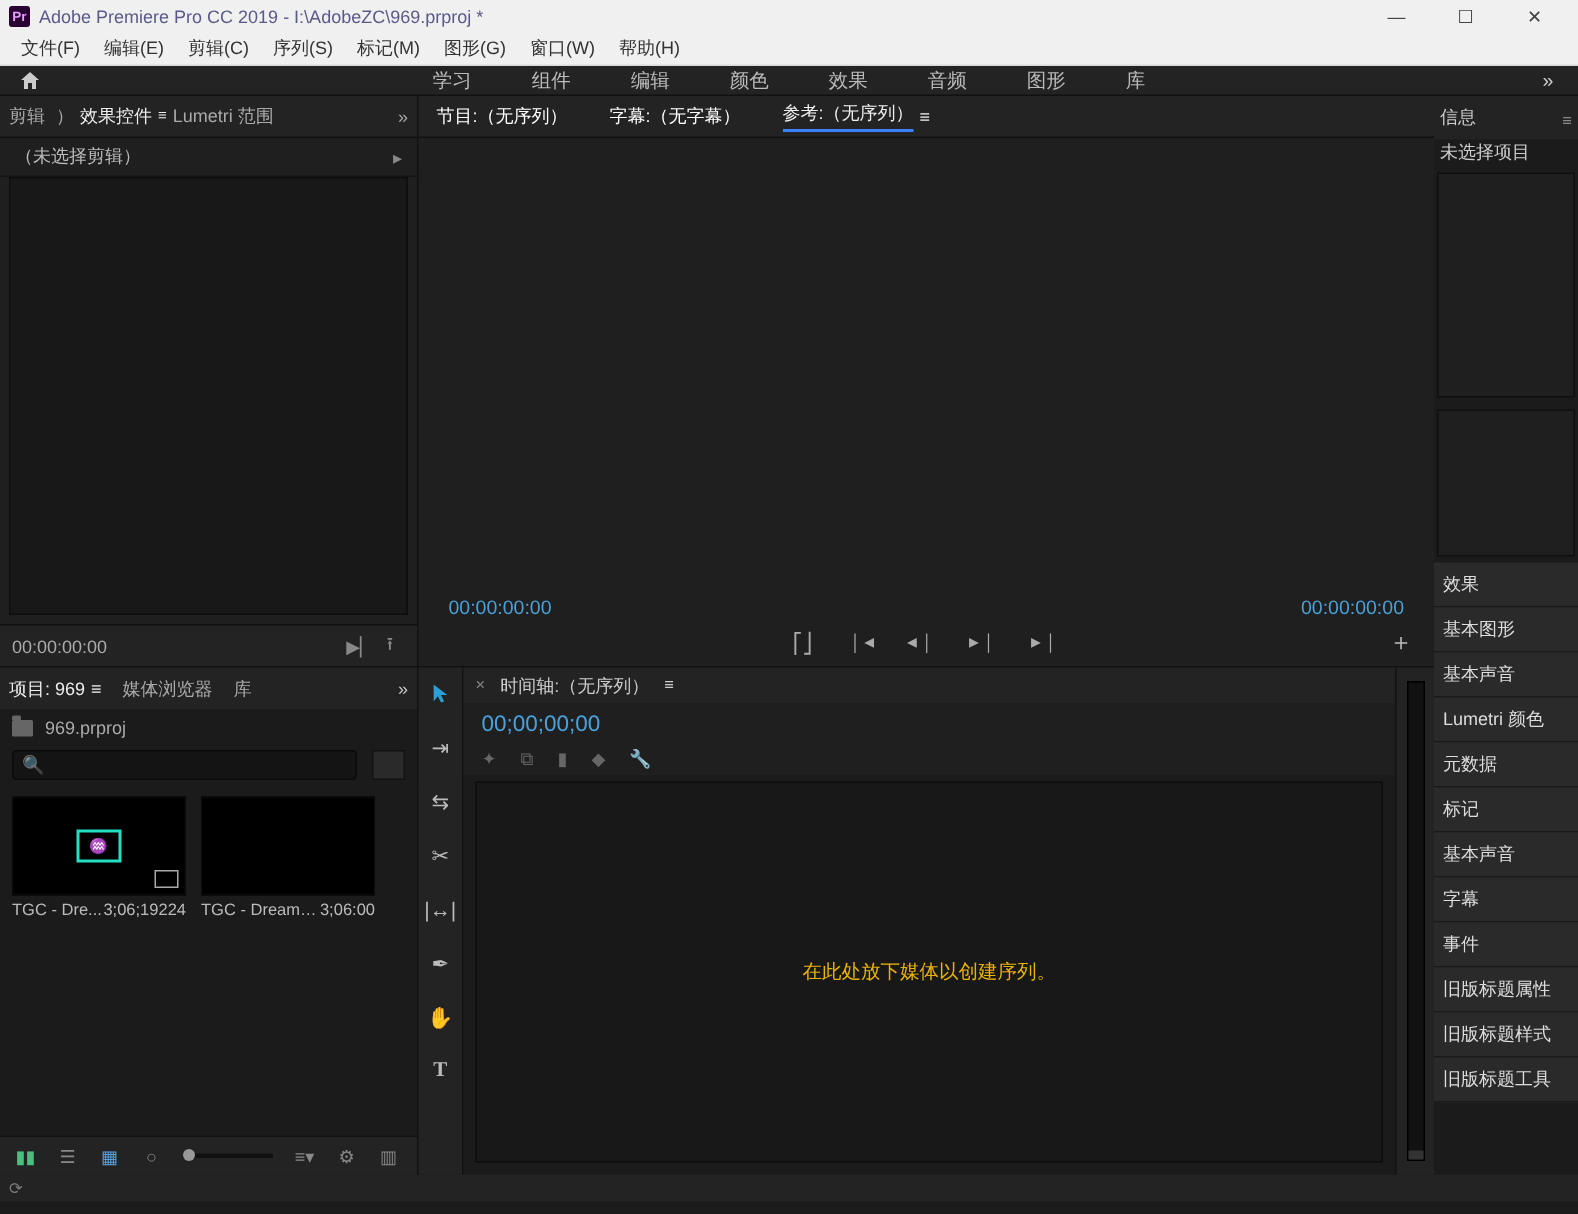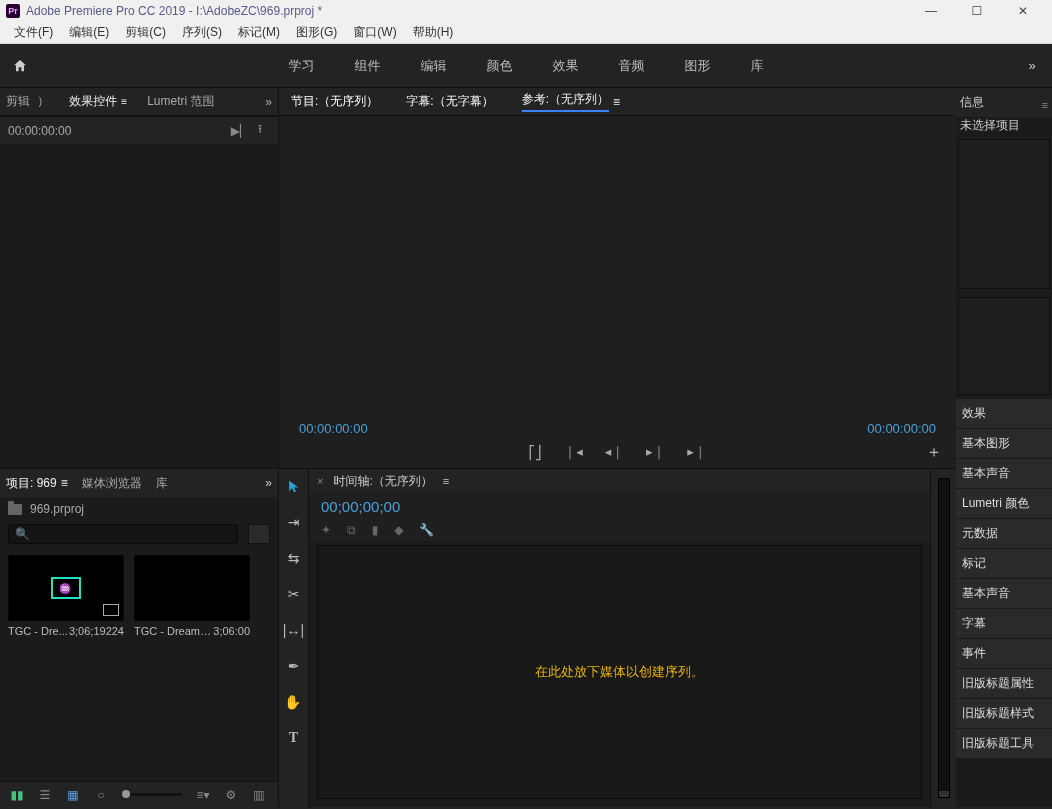--- a/index.html
+++ b/index.html
@@ -6,33 +6,33 @@
 html, body { width: 1052px; height: 809px; background: #1b1b1b; color: #c8c8c8; overflow: hidden; }
 
 .titlebar { height: 22px; background: #f0f0f0; color: #5a2d82; display: flex; align-items: center; padding: 0 6px; font-size: 12px; }
 .titlebar .pr-icon { width: 14px; height: 14px; background: #2a0033; color: #e6a0ff; font-size: 9px; font-weight: bold; display: flex; align-items: center; justify-content: center; margin-right: 6px; border-radius: 2px; }
 .titlebar .title { flex: 1; color: #5a5a8a; }
 .titlebar .winbtn { width: 46px; height: 22px; display: flex; align-items: center; justify-content: center; color: #444; font-size: 12px; }
 
 .menubar { height: 22px; background: #f0f0f0; display: flex; align-items: center; padding: 0 6px; font-size: 12px; color: #333; border-bottom: 1px solid #d8d8d8; }
 .menubar .mitem { padding: 0 8px; cursor: default; }
 
-.workspacebar { height: 44px; background: #232323; display: flex; align-items: center; border-bottom: 1px solid #111; }
+.workspacebar { height: 20px; background: #232323; display: flex; align-items: center; border-bottom: 1px solid #111; }
 .workspacebar .home { width: 40px; display: flex; justify-content: center; color: #ccc; }
 .workspacebar .home svg { width: 16px; height: 16px; }
 .workspacebar .wsitems { flex: 1; display: flex; justify-content: center; gap: 40px; font-size: 13px; color: #bbb; }
 .workspacebar .wsitems .ws { cursor: default; }
 .workspacebar .overflow { width: 40px; display: flex; justify-content: center; color: #ccc; font-size: 13px; }
 
 .mainarea { display: flex; height: calc(809px - 22px - 22px - 28px - 18px); }
 .col-left { width: 278px; display: flex; flex-direction: column; }
 .col-mid  { flex: 1; display: flex; flex-direction: column; }
 .col-right{ width: 96px; display: flex; flex-direction: column; }
 
-.panel-tabrow { height: 28px; display: flex; align-items: center; border-bottom: 1px solid #111; background: #232323; font-size: 12px; gap: 20px; padding: 0 6px; overflow: hidden; }
+.panel-tabrow { height: 28px; display: flex; align-items: center; border-bottom: 1px solid #111; background: #232323; font-size: 12px; gap: 4px; padding: 0 6px; overflow: hidden; }
 .panel-tabrow .ptab { color: #aaa; white-space: nowrap; display: flex; align-items: center; gap: 4px; }
 .panel-tabrow .ptab.active { color: #eee; }
 .panel-tabrow .ptab .menuglyph { font-size: 10px; }
 .panel-tabrow .chev { margin-left: auto; color: #aaa; font-size: 12px; }
 .underline-active { border-bottom: 2px solid #3a82f7; padding-bottom: 2px; }
 
 .effectctrl-body { flex: 1; background: #1f1f1f; position: relative; }
 .noclip-row { height: 26px; display: flex; align-items: center; padding: 0 10px; font-size: 12px; color: #bbb; border-bottom: 1px solid #141414; }
 .noclip-row .tri { margin-left: auto; color: #888; }
 .viewer-area { position: absolute; top: 26px; left: 6px; right: 6px; bottom: 6px; background: #181818; border: 1px solid #0d0d0d; }
@@ -146,20 +146,27 @@
     <div style="height:380px; display:flex; flex-direction:column;">
       <div class="panel-tabrow">
         <div class="ptab"><span>剪辑</span>&nbsp;）</div>
         <div class="ptab active">
             <span>效果控件</span>
             <span class="menuglyph">≡</span>
           </div>
         <div class="ptab">Lumetri 范围</div>
         <div class="chev">»</div>
       </div>
+      <div class="effectctrl-body">
+        <div class="noclip-row">
+          <span>（未选择剪辑）</span>
+          <span class="tri">▸</span>
+        </div>
+        <div class="viewer-area"></div>
+      </div>
       <div class="srcpanel-foot">
         <span>00:00:00:00</span>
         <span class="spacer"></span>
         <span class="footicon">▶▏</span>
         <span class="footicon">⭱</span>
       </div>
     </div>
 
     <div class="project-panel">
       <div class="proj-tabs">

